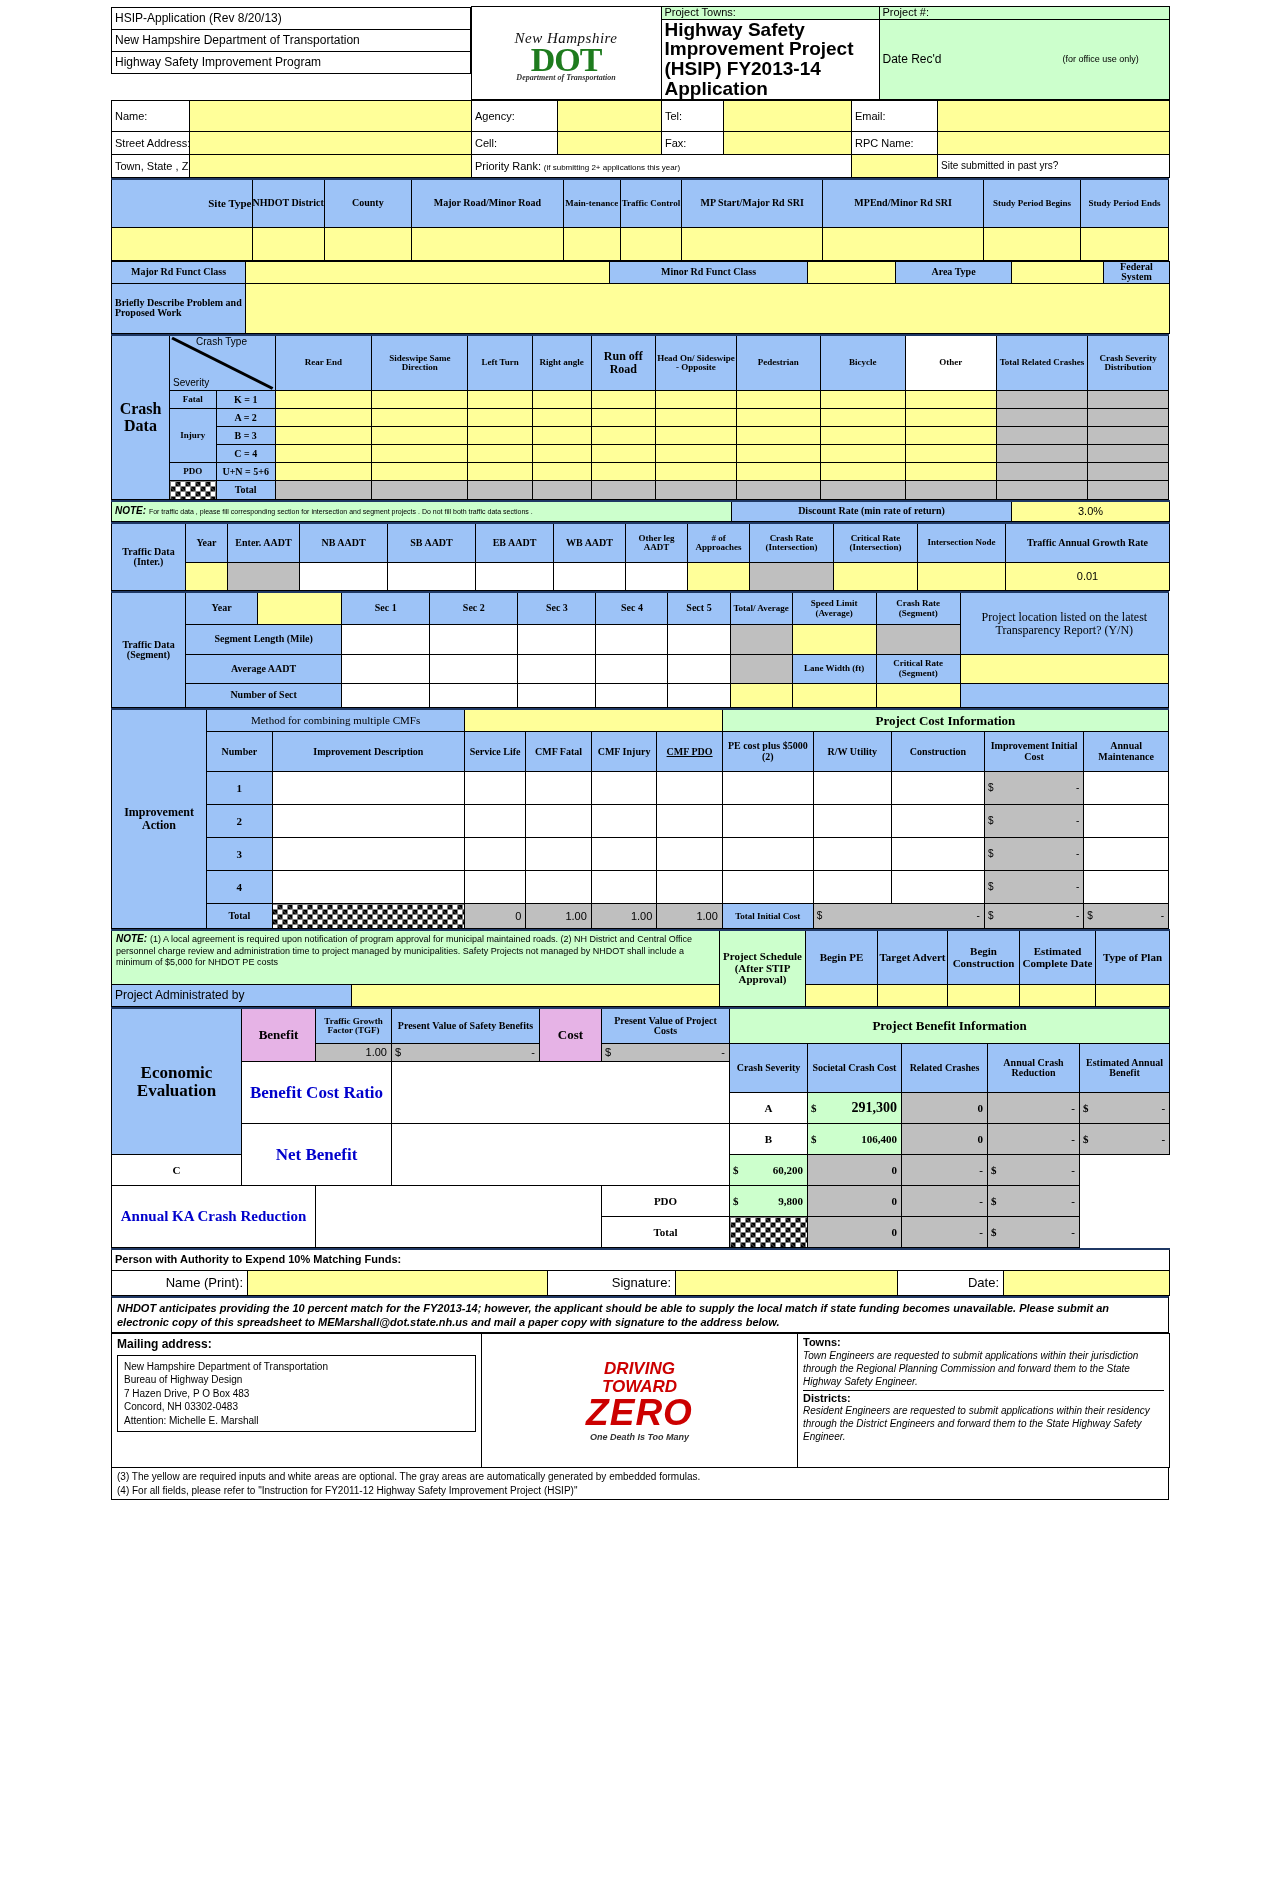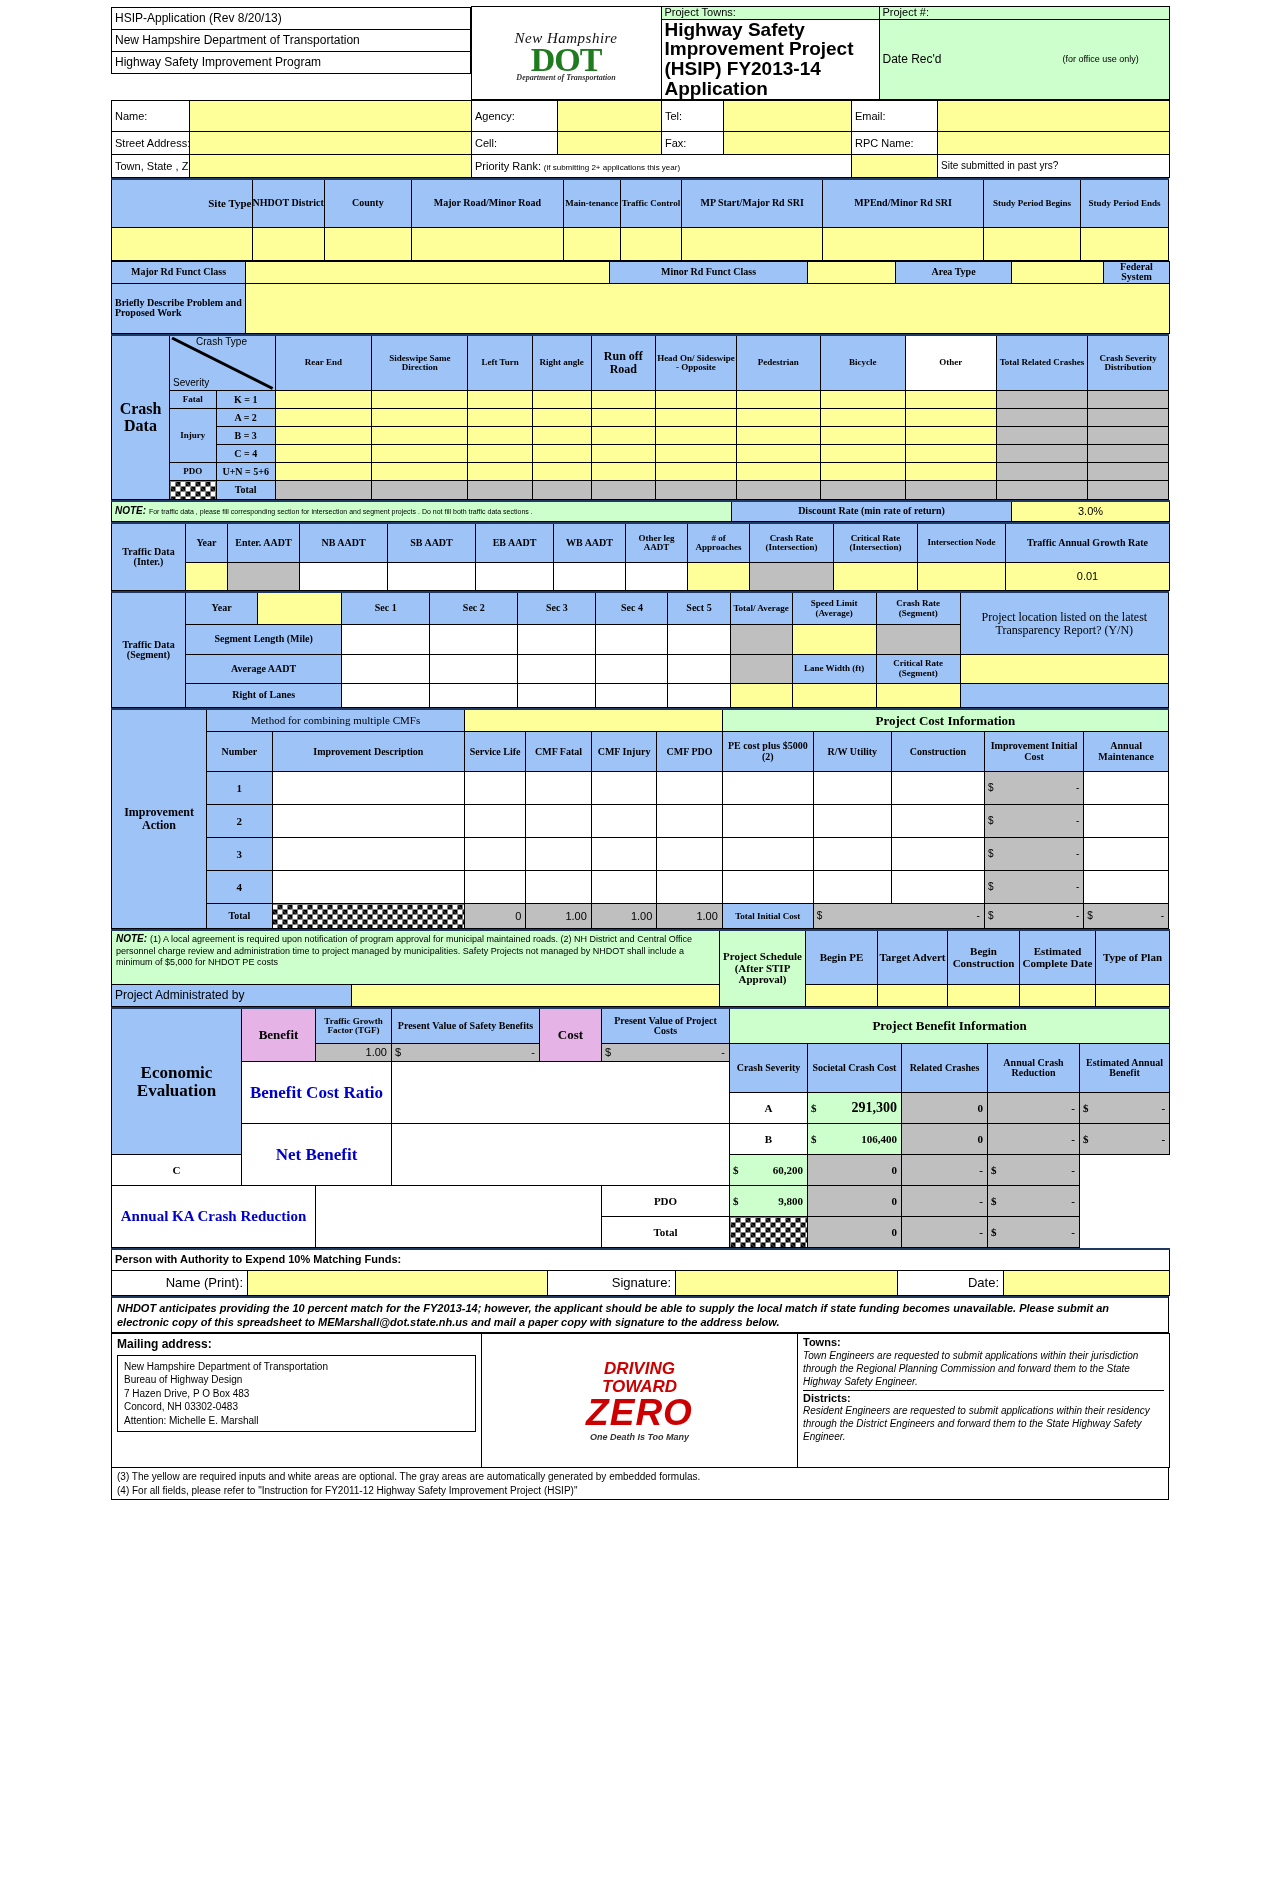--- a/index.html
+++ b/index.html
@@ -473,21 +473,21 @@
     <td class="wht"></td>
     <td class="wht"></td>
     <td class="wht"></td>
     <td class="wht"></td>
     <td class="grey"></td>
     <td class="blue ctr serif" style="font-size:9px;">Lane Width (ft)</td>
     <td class="blue ctr serif" style="font-size:9px;">Critical Rate (Segment)</td>
     <td class="yel"></td>
   </tr>
   <tr style="height:24px;">
-    <td colspan="2" class="blue ctr serif" style="font-size:10px;">Right of Lanes</td>
+    <td colspan="2" class="blue ctr serif" style="font-size:10px;">Number of Sect</td>
     <td class="wht"></td>
     <td class="wht"></td>
     <td class="wht"></td>
     <td class="wht"></td>
     <td class="wht"></td>
     <td class="yel"></td>
     <td class="yel"></td>
     <td class="yel"></td>
     <td class="blue"></td>
   </tr>
@@ -515,21 +515,21 @@
     <td colspan="2" class="blue ctr serif" style="font-size:11px;font-weight:normal;">Method for combining multiple CMFs</td>
     <td colspan="4" class="yel"></td>
     <td colspan="5" class="green ctr serif" style="font-size:13px;">Project Cost Information</td>
   </tr>
   <tr style="height:40px;">
     <td class="blue ctr serif" style="font-size:10px;">Number</td>
     <td class="blue ctr serif" style="font-size:10px;">Improvement Description</td>
     <td class="blue ctr serif" style="font-size:10px;">Service Life</td>
     <td class="blue ctr serif" style="font-size:10px;">CMF Fatal</td>
     <td class="blue ctr serif" style="font-size:10px;">CMF Injury</td>
-    <td class="blue ctr serif" style="font-size:10px;">CMF PDO</td>
+    <td class="blue ctr serif" style="font-size:10px;text-decoration:underline;">CMF PDO</td>
     <td class="blue ctr serif" style="font-size:10px;">PE cost plus $5000 (2)</td>
     <td class="blue ctr serif" style="font-size:10px;">R/W Utility</td>
     <td class="blue ctr serif" style="font-size:10px;">Construction</td>
     <td class="blue ctr serif" style="font-size:10px;">Improvement Initial Cost</td>
     <td class="blue ctr serif" style="font-size:10px;">Annual Maintenance</td>
   </tr>
 
   <tr style="height:33px;">
     <td class="blue ctr serif" style="font-size:11px;">1</td>
     <td class="wht"></td>

